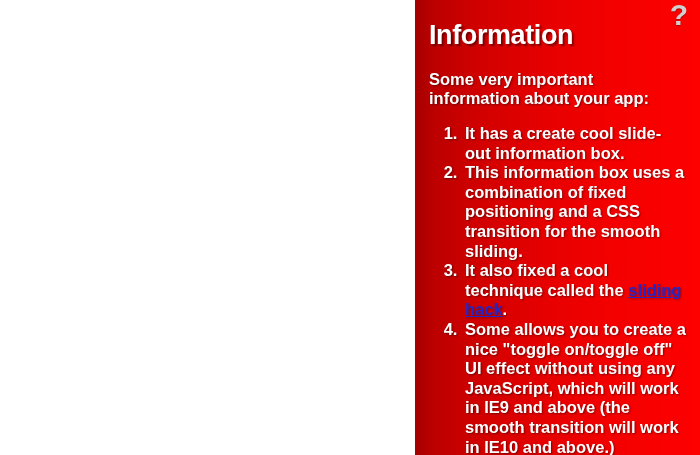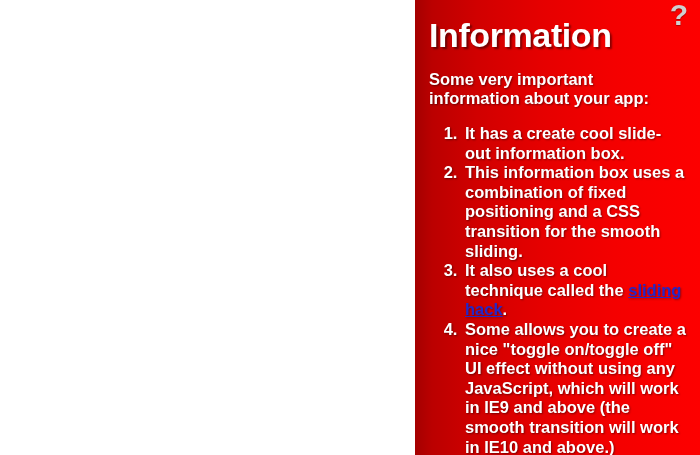--- a/index.html
+++ b/index.html
@@ -64,21 +64,21 @@
     font-weight: bold;
     line-height: 34px;
     color: #cfcfcf;
     text-shadow: 0 1px 1px rgba(0,0,0,0.35);
     cursor: pointer;
     user-select: none;
   }
 
   #panel-heading {
     margin: 6px 0 0 0;
-    font-size: 34px;
+    font-size: 27px;
     font-weight: bold;
     line-height: 30px;
     letter-spacing: -0.4px;
     color: #ffffff;
     text-shadow: 2px 2px 2px rgba(0,0,0,0.45);
   }
 
   #panel-intro {
     margin: 20px 0 0 0;
     font-size: 16.5px;
@@ -121,19 +121,19 @@
 
     <span id="panel-toggle">?</span>
 
     <h1 id="panel-heading">Information</h1>
 
     <p id="panel-intro">Some very important information about your app:</p>
 
     <ol id="panel-list">
       <li><span>It has a create cool slide-out information box.</span></li>
       <li><span>This information box uses a combination of fixed positioning and a CSS transition for the smooth sliding.</span></li>
-      <li><span>It also uses a cool technique called the </span><a class="info-link">sliding hack</a><span>.</span></li>
+      <li><span>It also fixed a cool technique called the </span><a class="info-link">sliding hack</a><span>.</span></li>
       <li><span>Some allows you to create a nice "toggle on/toggle off" UI effect without using any JavaScript, which will work in IE9 and above (the smooth transition will work in IE10 and above.)</span></li>
     </ol>
 
   </div>
 
 </div>
 
 </body></html>

